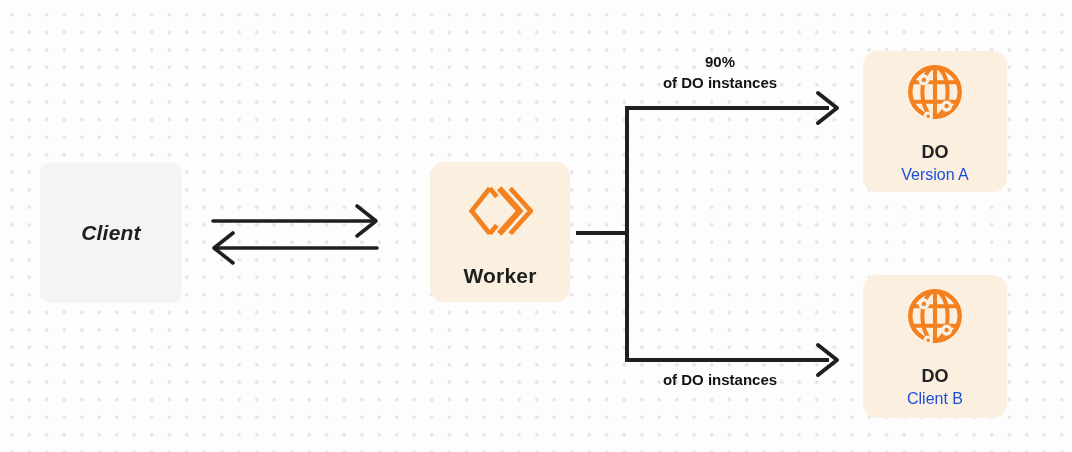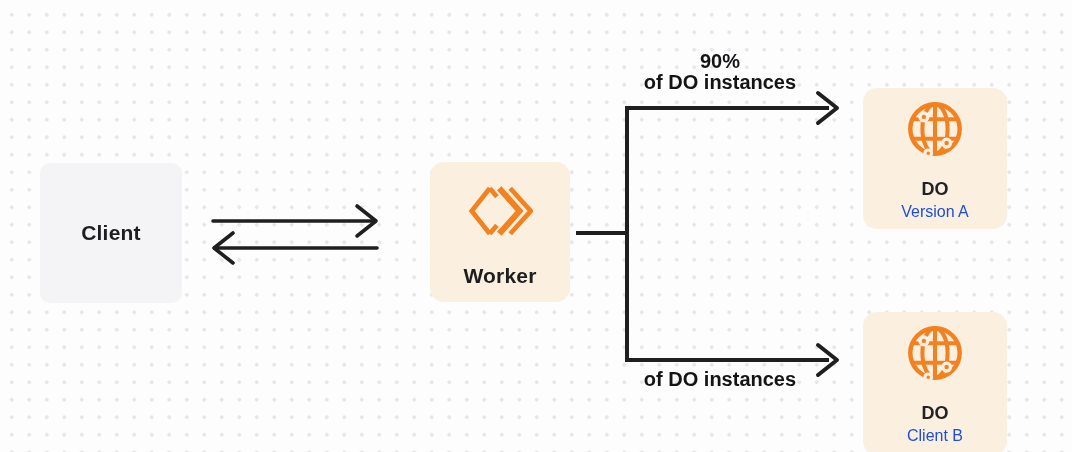--- a/index.html
+++ b/index.html
@@ -31,20 +31,21 @@
     align-items: center;
     justify-content: flex-start;
   }
 
   .client-box {
     left: 40px; top: 163px;
     width: 142px; height: 140px;
     background: #F4F4F6;
     border-radius: 10px;
     justify-content: center;
+    font-style: italic;
   }
   .client-label {
     font-size: 21px;
     font-weight: 700;
     color: #1E1E20;
     letter-spacing: 0.2px;
   }
 
   .worker-box {
     left: 407px; top: 162px;
@@ -62,21 +63,20 @@
     color: #1E1E20;
     letter-spacing: 0.2px;
   }
 
   .do-box {
     left: 863px;
     width: 144px;
     background: #FBF0E0;
     border-radius: 14px;
     padding-top: 10px;
-    margin-top: 37px;
   }
   .do-box-a { top: 51px;  height: 141px; }
   .do-box-b { top: 275px; height: 143px; }
   .do-icon { width: 62px; height: 62px; }
   .do-title {
     margin-top: 19px;
     font-size: 18px;
     font-weight: 700;
     color: #222225;
   }
@@ -85,21 +85,21 @@
     font-size: 16px;
     font-weight: 400;
     color: #1d4ed8;
   }
 
   .branch-label {
     position: absolute;
     left: 620px;
     width: 200px;
     text-align: center;
-    font-size: 20px;
+    font-size: 15px;
     font-weight: 700;
     color: #141416;
     line-height: 21px;
   }
   .branch-label-top { top: 51px; }
   .branch-label-bottom { top: 369px; }
 </style>
 </head>
 <body>
 

